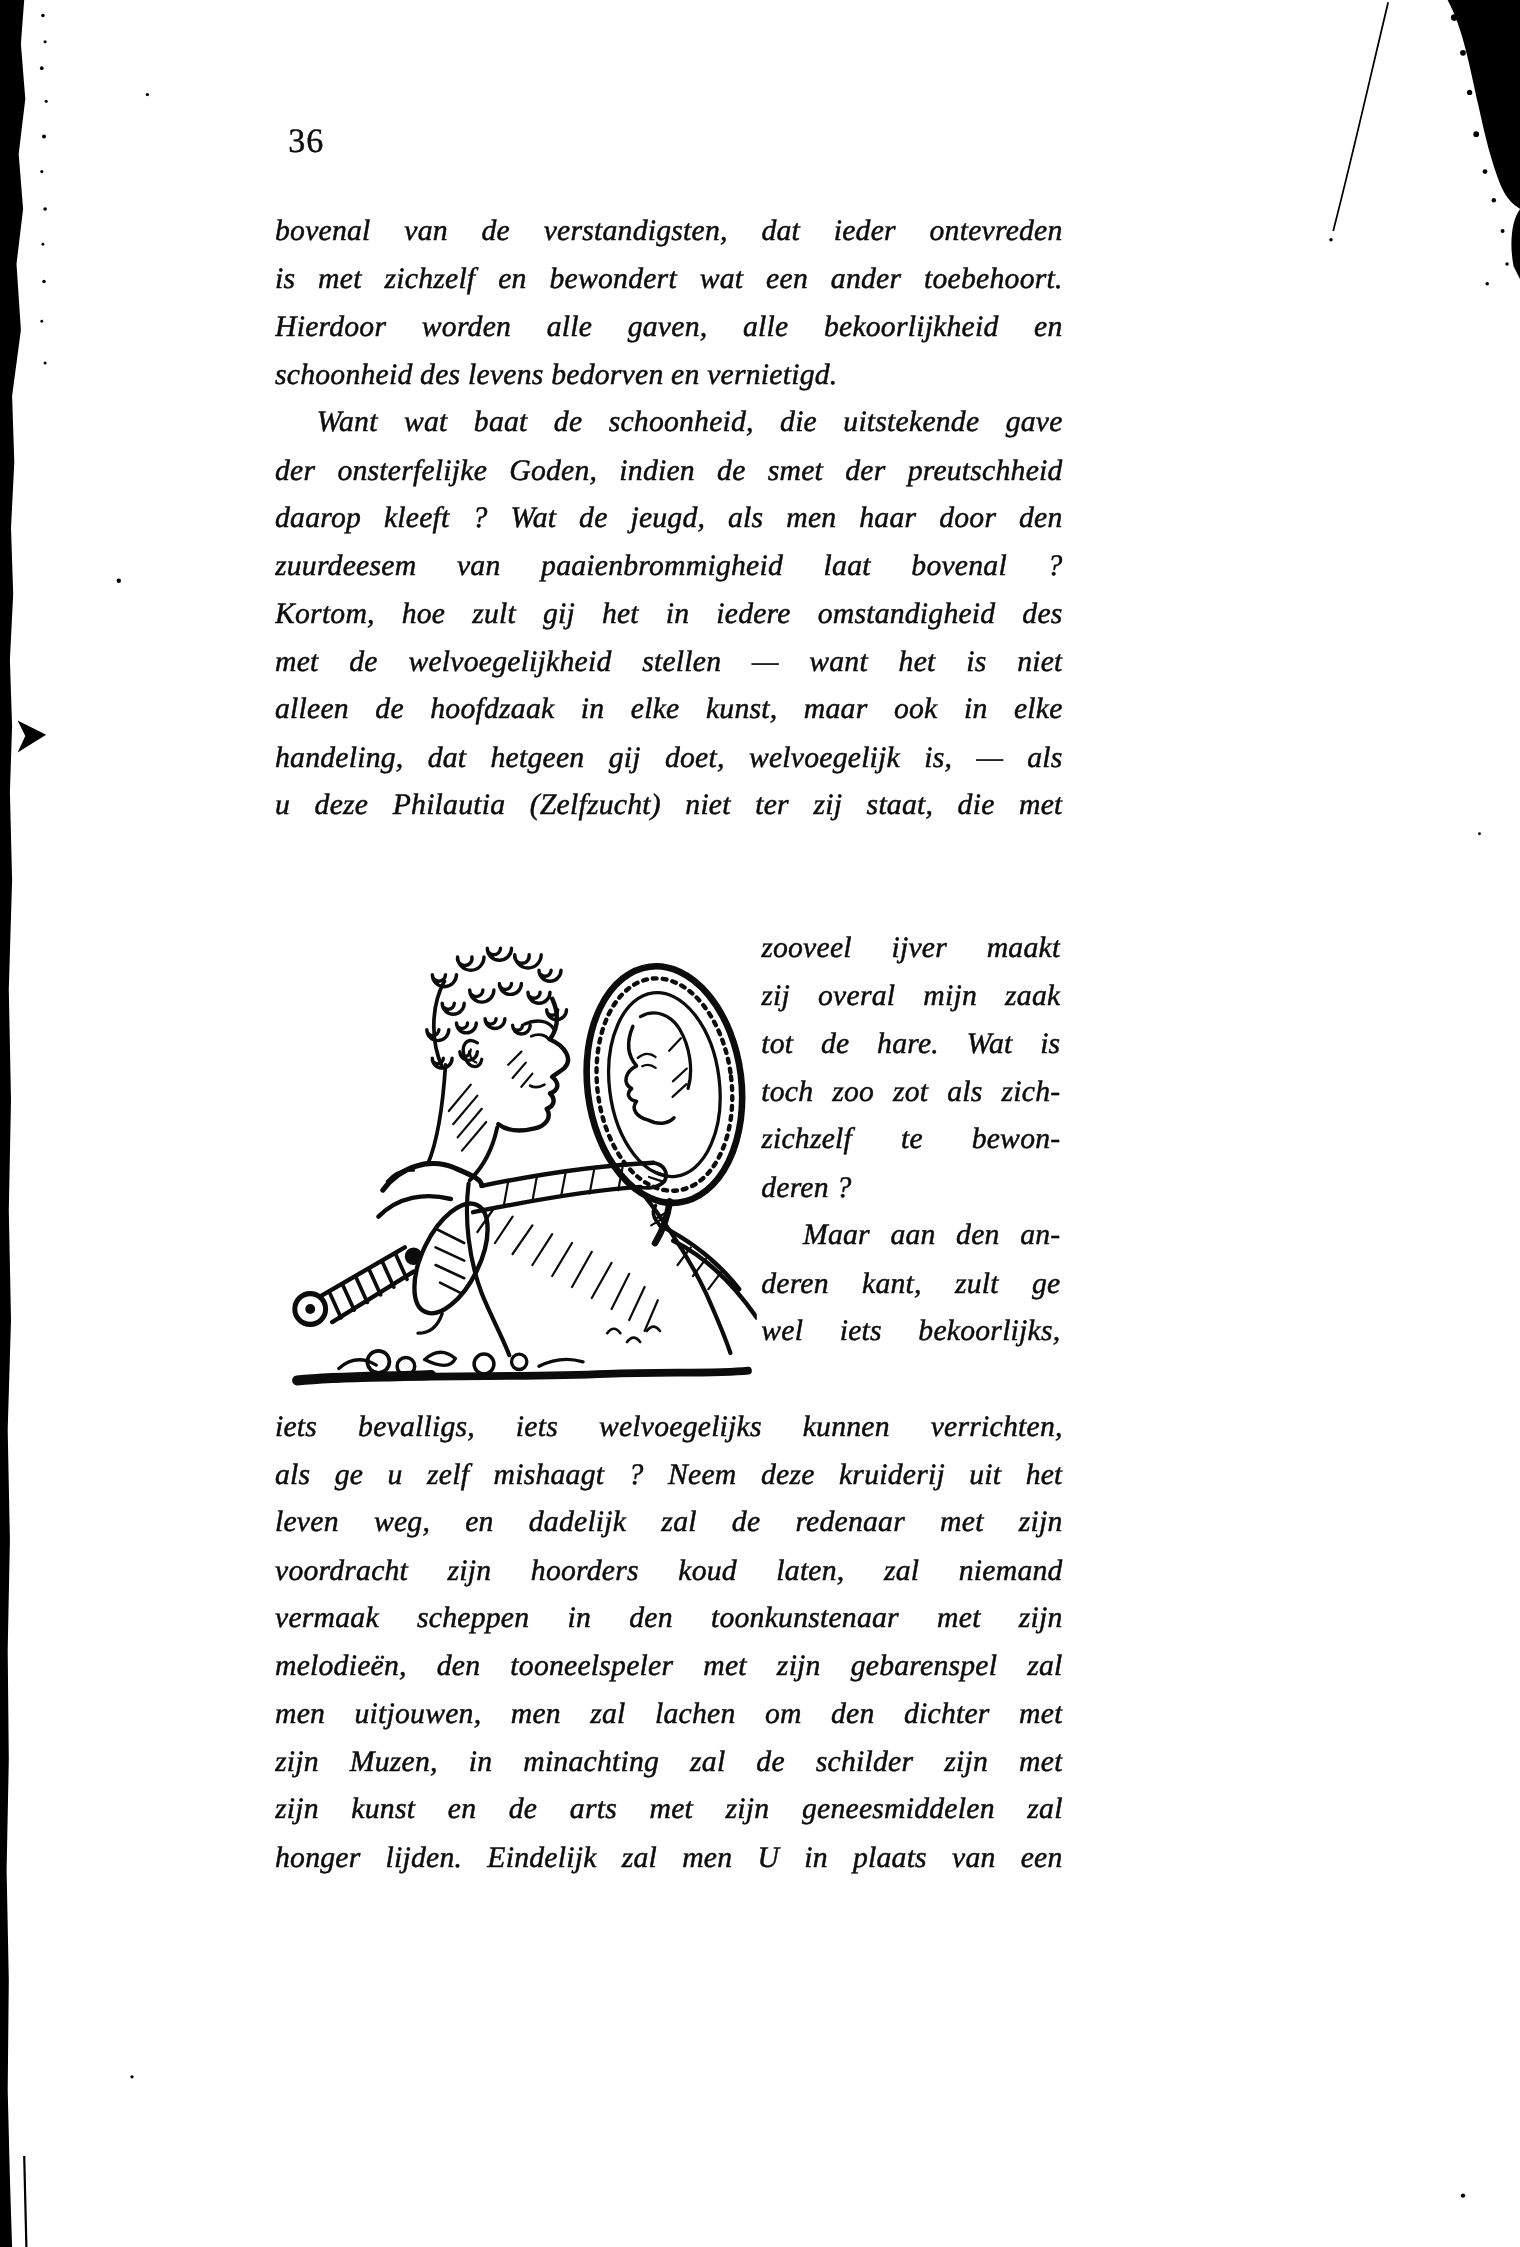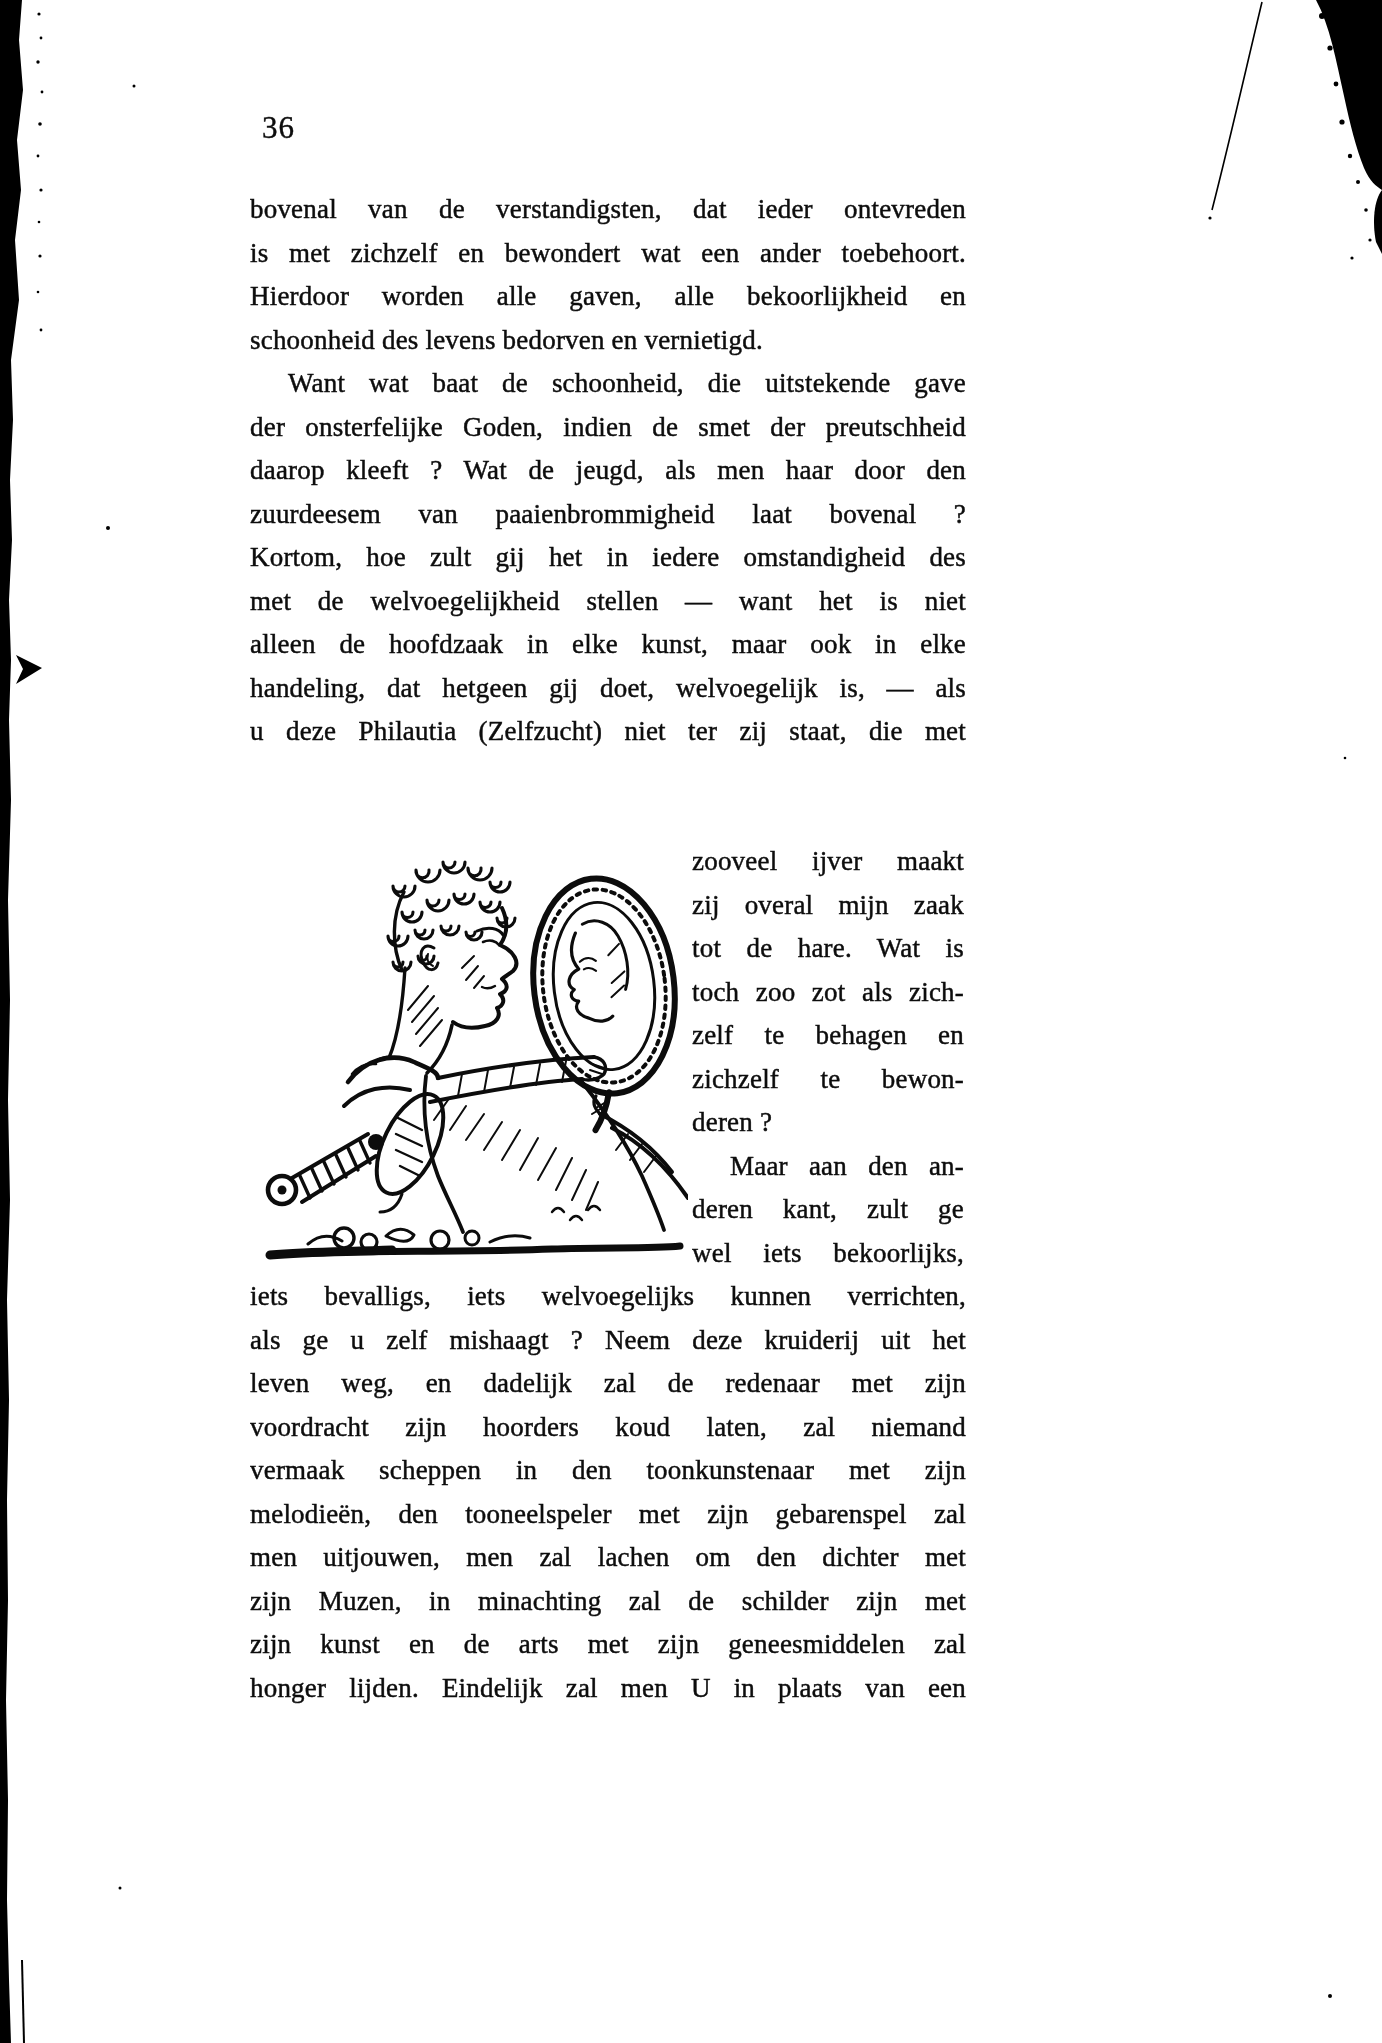--- a/index.html
+++ b/index.html
@@ -7,21 +7,21 @@
     position:relative; width:1382px; height:2043px;
     background:#ffffff; overflow:hidden;
     font-family:"Liberation Serif","DejaVu Serif",serif;
     color:#0d0d0d;
   }
   .pagenum {
     position:absolute; left:250px; top:110px;
     font-size:31px; letter-spacing:1px;margin-left:12px;
     -webkit-text-stroke:.4px #0d0d0d;
   }
-  .tblock { position:absolute; }
+  .tblock { position:absolute;font-style:italic; }
   .block-a { left:250px; top:188px;  width:716px; }
   .block-b { left:692px; top:840px;  width:272px; }
   .block-c { left:250px; top:1275px; width:716px; }
   .line {
     height:43.5px;
     font-size:27px; line-height:43.5px;
     letter-spacing:.2px;
     -webkit-text-stroke:.45px #0d0d0d;
     text-align:justify; text-align-last:left;
     overflow:hidden;
@@ -57,21 +57,20 @@
       <div class="line just">met de welvoegelijkheid stellen — want het is niet</div>
       <div class="line just">alleen de hoofdzaak in elke kunst, maar ook in elke</div>
       <div class="line just">handeling, dat hetgeen gij doet, welvoegelijk is, — als</div>
       <div class="line just">u deze Philautia (Zelfzucht) niet ter zij staat, die met</div>
     </div>
   <div class="tblock block-b" id="block-b">
       <div class="line just">zooveel ijver maakt</div>
       <div class="line just">zij overal mijn zaak</div>
       <div class="line just">tot de hare. Wat is</div>
       <div class="line just">toch zoo zot als zich-</div>
-      <div class="line just">zelf te behagen en</div>
       <div class="line just">zichzelf te bewon-</div>
       <div class="line">deren ?</div>
       <div class="line just ind">Maar aan den an-</div>
       <div class="line just">deren kant, zult ge</div>
       <div class="line just">wel iets bekoorlijks,</div>
     </div>
   <div class="tblock block-c" id="block-c">
       <div class="line just">iets bevalligs, iets welvoegelijks kunnen verrichten,</div>
       <div class="line just">als ge u zelf mishaagt ? Neem deze kruiderij uit het</div>
       <div class="line just">leven weg, en dadelijk zal de redenaar met zijn</div>

